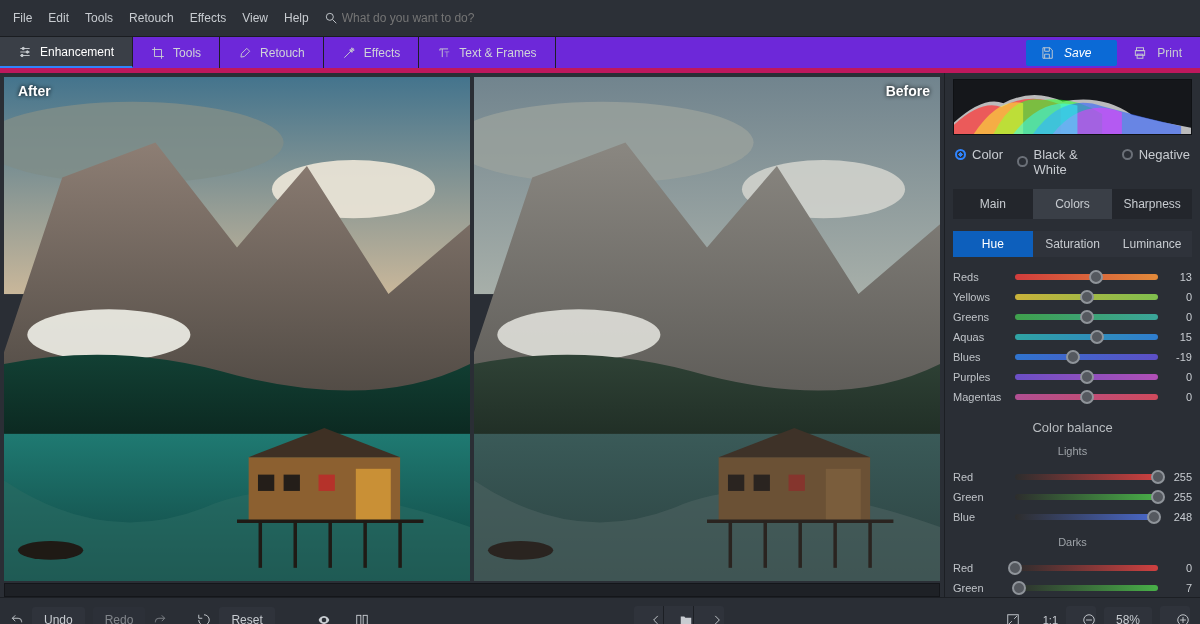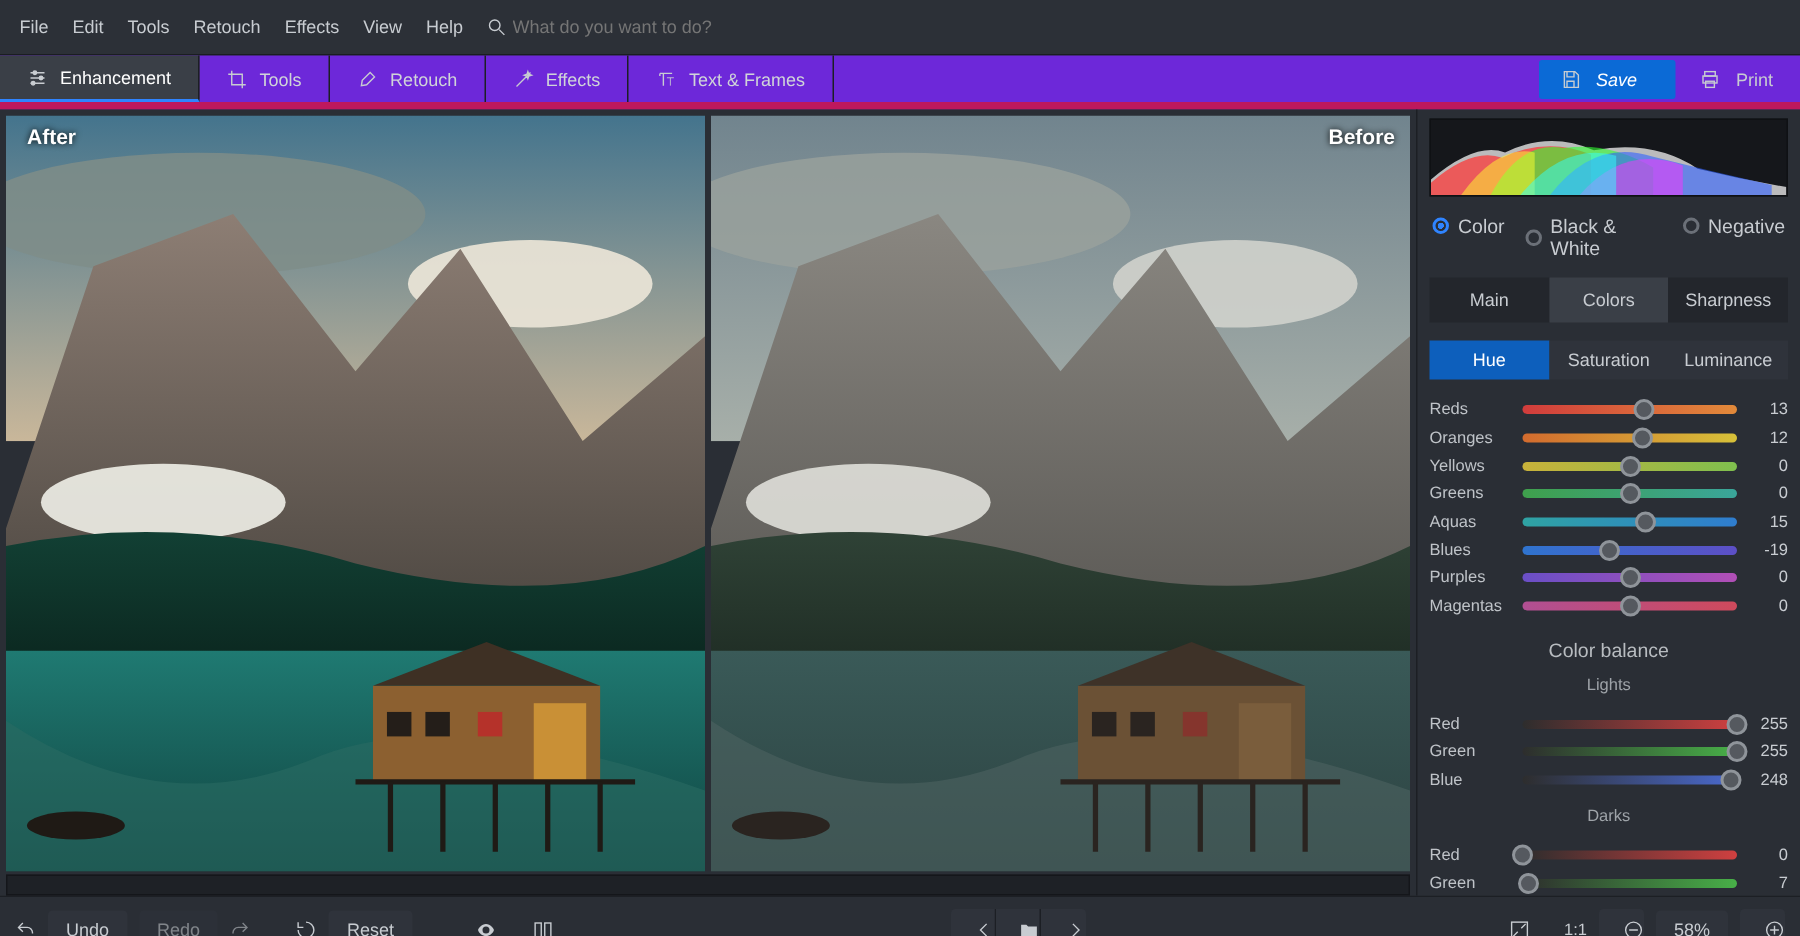--- a/index.html
+++ b/index.html
@@ -305,27 +305,20 @@
 
     <div class="sliders" id="hue-sliders">
         <div class="srow">
           <div class="slabel">Reds</div>
           <div class="track" style="background: linear-gradient(90deg, rgb(209, 60, 60), rgb(226, 138, 58));">
             <div class="thumb" style="left: 56.5%;"></div>
           </div>
           <div class="sval">13</div>
         </div>
         <div class="srow">
-          <div class="slabel">Oranges</div>
-          <div class="track" style="background: linear-gradient(90deg, rgb(211, 107, 46), rgb(215, 193, 57));">
-            <div class="thumb" style="left: 56%;"></div>
-          </div>
-          <div class="sval">12</div>
-        </div>
-        <div class="srow">
           <div class="slabel">Yellows</div>
           <div class="track" style="background: linear-gradient(90deg, rgb(201, 178, 58), rgb(127, 191, 78));">
             <div class="thumb" style="left: 50%;"></div>
           </div>
           <div class="sval">0</div>
         </div>
         <div class="srow">
           <div class="slabel">Greens</div>
           <div class="track" style="background: linear-gradient(90deg, rgb(63, 160, 76), rgb(58, 165, 154));">
             <div class="thumb" style="left: 50%;"></div>

